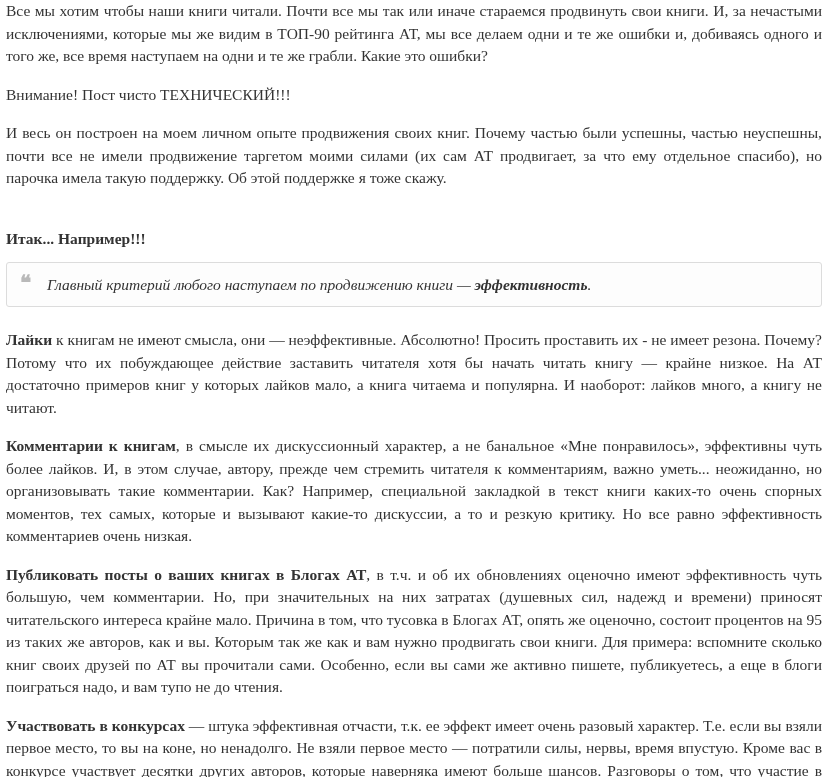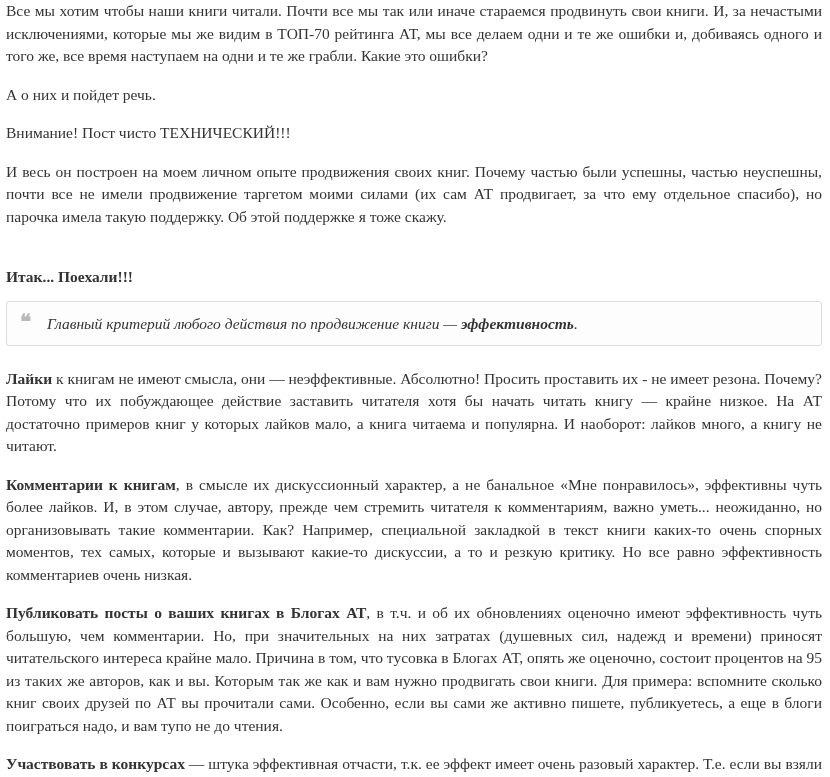--- a/index.html
+++ b/index.html
@@ -76,35 +76,34 @@
   }
   .lead {
     font-weight: bold;
   }
 </style>
 </head>
 <body>
 
 <div class="article">
 
-  <p class="para">Все мы хотим чтобы наши книги читали. Почти все мы так или иначе стараемся продвинуть свои книги. И, за нечастыми исключениями, которые мы же видим в ТОП-70 рейтинга АТ, мы все делаем одни и те же ошибки и, добиваясь одного и того же, все время наступаем на одни и те же грабли. Какие это ошибки?</p>
+  <p class="para">Все мы хотим чтобы наши книги читали. Почти все мы так или иначе стараемся продвинуть свои книги. И, за нечастыми исключениями, которые мы же видим в ТОП-90 рейтинга АТ, мы все делаем одни и те же ошибки и, добиваясь одного и того же, все время наступаем на одни и те же грабли. Какие это ошибки?</p>
 
-  <p class="para">А о них и пойдет речь.</p>
 
   <div class="strong-head">Внимание! Пост чисто ТЕХНИЧЕСКИЙ!!!</div>
 
   <p class="para">И весь он построен на моем личном опыте продвижения своих книг. Почему частью  были успешны, частью неуспешны, почти все не имели продвижение таргетом моими силами (их сам АТ продвигает, за что ему отдельное спасибо), но парочка имела такую поддержку. Об этой поддержке я тоже скажу.</p>
 
   <div class="spacer-lg"></div>
 
-  <div class="itak">Итак... Поехали!!!</div>
+  <div class="itak">Итак... Например!!!</div>
 
   <blockquote class="quote">
     <span class="qmark">❝</span>
-    <span class="qtext"><span>Главный критерий любого действия по продвижение книги — </span><b>эффективность</b><span>.</span></span>
+    <span class="qtext"><span>Главный критерий любого наступаем по продвижению книги — </span><b>эффективность</b><span>.</span></span>
   </blockquote>
 
   <p class="para"><span class="lead">Лайки</span><span> к книгам не имеют смысла, они  — неэффективные. Абсолютно! Просить проставить их - не имеет резона. Почему? Потому что их побуждающее действие заставить читателя хотя бы начать читать книгу — крайне низкое. На АТ достаточно примеров книг у которых лайков мало, а книга читаема и популярна. И наоборот: лайков много, а книгу не читают.</span></p>
 
   <p class="para"><span class="lead">Комментарии к книгам</span><span>, в смысле их дискуссионный характер, а не банальное «Мне понравилось», эффективны чуть более лайков. И, в этом случае, автору, прежде чем стремить читателя к комментариям, важно уметь... неожиданно, но организовывать такие комментарии. Как? Например, специальной закладкой в текст книги каких-то очень спорных моментов, тех самых, которые и вызывают какие-то дискуссии, а то и резкую критику. Но все равно эффективность комментариев очень низкая.</span></p>
 
   <p class="para"><span class="lead">Публиковать посты о ваших книгах в Блогах АТ</span><span>, в т.ч. и об их обновлениях оценочно имеют эффективность чуть большую, чем комментарии. Но, при значительных на них затратах (душевных сил, надежд и времени) приносят читательского интереса крайне мало. Причина в том, что тусовка в Блогах АТ, опять же оценочно, состоит процентов на 95 из таких же авторов, как и вы. Которым так же как и вам нужно продвигать свои книги. Для примера: вспомните сколько книг своих друзей по АТ вы прочитали сами. Особенно, если вы сами же активно пишете, публикуетесь, а еще в блоги поиграться надо, и вам тупо не до чтения.</span></p>
 
   <p class="para"><span class="lead">Участвовать в конкурсах</span><span> — штука эффективная отчасти, т.к. ее эффект имеет очень разовый характер. Т.е. если вы взяли первое место, то вы на коне, но ненадолго. Не взяли первое место — потратили силы, нервы, время впустую. Кроме вас в конкурсе участвует десятки других авторов, которые наверняка имеют больше шансов. Разговоры о том, что участие в конкурсе это упоминание вашей книги — пустая болтовня. Эффективность такого упоминания на уровне погрешности.</span></p>
 

